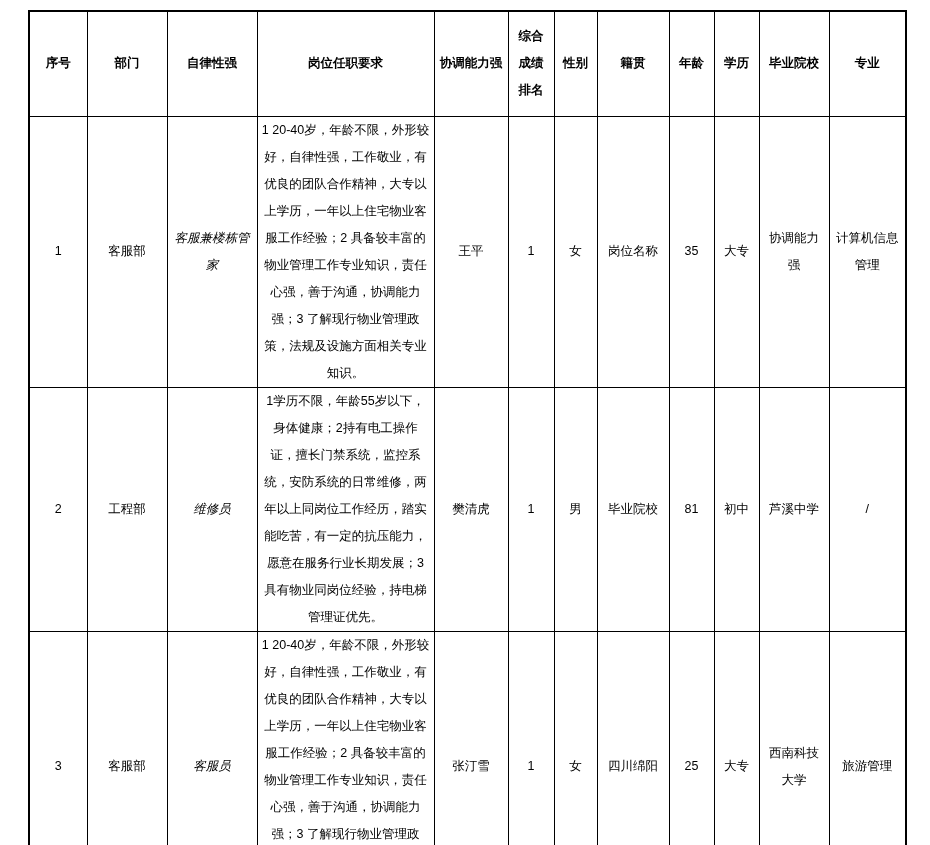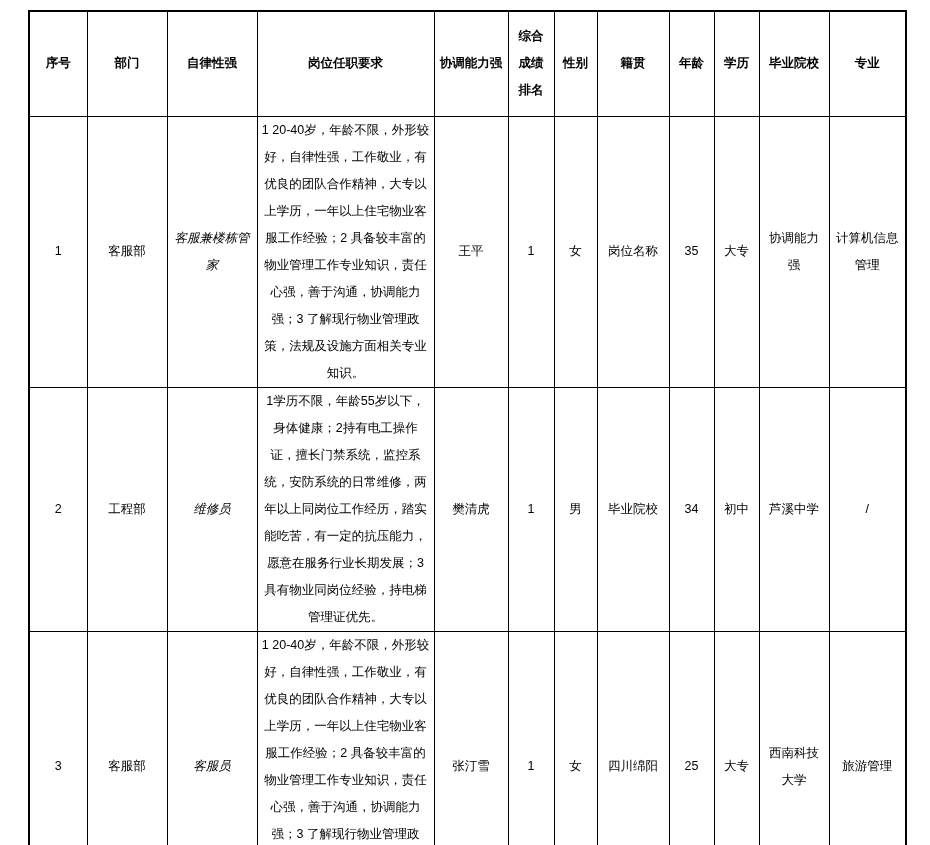--- a/index.html
+++ b/index.html
@@ -111,21 +111,21 @@
       </tr>
       <tr class="r2">
         <td class="cell-seq">2</td>
         <td class="cell-dept">工程部</td>
         <td class="cell-position">维修员</td>
         <td class="req">1学历不限，年龄55岁以下，身体健康；2持有电工操作证，擅长门禁系统，监控系统，安防系统的日常维修，两年以上同岗位工作经历，踏实能吃苦，有一定的抗压能力，愿意在服务行业长期发展；3具有物业同岗位经验，持电梯管理证优先。</td>
         <td class="cell-candidate">樊清虎</td>
         <td class="cell-rank">1</td>
         <td class="cell-gender">男</td>
         <td class="cell-hometown">毕业院校</td>
-        <td class="cell-age">34</td>
+        <td class="cell-age">81</td>
         <td class="cell-education">初中</td>
         <td class="cell-school">芦溪中学</td>
         <td class="cell-major">/</td>
       </tr>
       <tr class="r3">
         <td class="cell-seq">3</td>
         <td class="cell-dept">客服部</td>
         <td class="cell-position">客服员</td>
         <td class="req">1 20-40岁，年龄不限，外形较好，自律性强，工作敬业，有优良的团队合作精神，大专以上学历，一年以上住宅物业客服工作经验；2 具备较丰富的物业管理工作专业知识，责任心强，善于沟通，协调能力强；3 了解现行物业管理政策，法规及设施方面相关专业知识。</td>
         <td class="cell-candidate">张汀雪</td>

